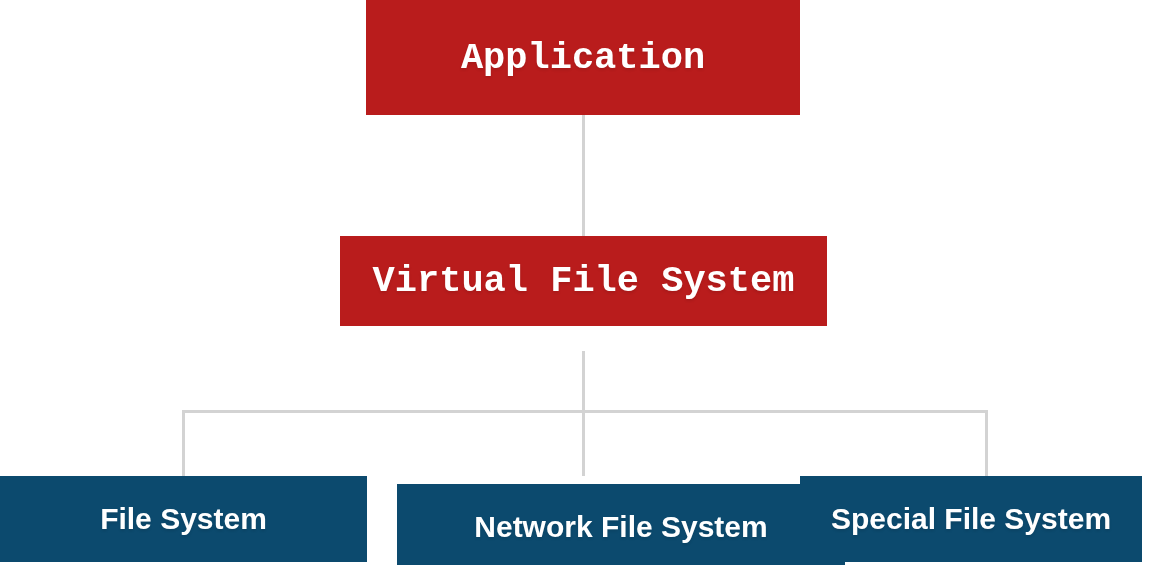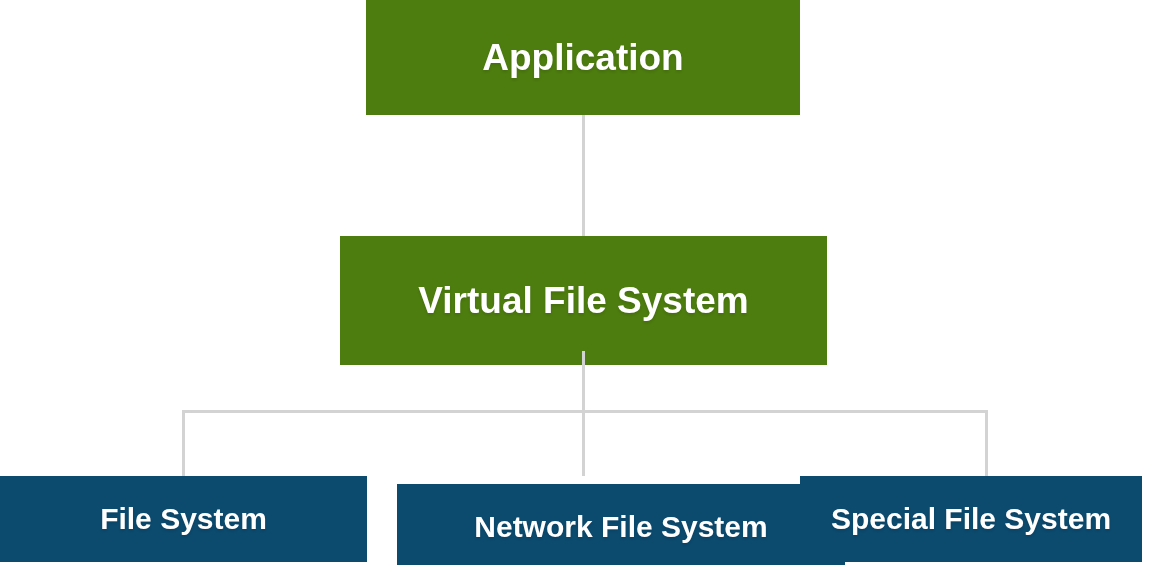--- a/index.html
+++ b/index.html
@@ -15,25 +15,25 @@
     position: absolute;
     display: flex;
     align-items: center;
     justify-content: center;
     color: #ffffff;
     font-weight: 700;
     text-align: center;
     text-shadow: 0 2px 3px rgba(0,0,0,0.10);
     white-space: nowrap;
   }
-  .node.blue { background: #4d7c0f; font-size: 37px; }
+  .node.blue { background: #b91c1c; font-size: 37px; font-family: Liberation Mono, monospace; }
   .node.red  { background: #0c4a6e; font-size: 30px; }
 
   #node-application { left: 366px; top: 0;     width: 434px; height: 115px; }
-  #node-vfs         { left: 340px; top: 236px; width: 487px; height: 129px; }
+  #node-vfs         { left: 340px; top: 236px; width: 487px; height: 90px; }
   #node-fs          { left: 0;     top: 476px; width: 367px; height: 86px; }
   #node-nfs         { left: 397px; top: 484px; width: 448px; height: 86px; }
   #node-sfs         { left: 800px; top: 476px; width: 342px; height: 86px; }
 
   .line { position: absolute; background: #d3d3d3; }
   #line-app-vfs   { left: 582px; top: 115px; width: 3px;   height: 121px; }
   #line-vfs-down  { left: 582px; top: 351px; width: 3px;   height: 125px; }
   #line-branch-h  { left: 182px; top: 410px; width: 806px; height: 3px; }
   #line-branch-l  { left: 182px; top: 410px; width: 3px;   height: 66px; }
   #line-branch-r  { left: 985px; top: 410px; width: 3px;   height: 66px; }

